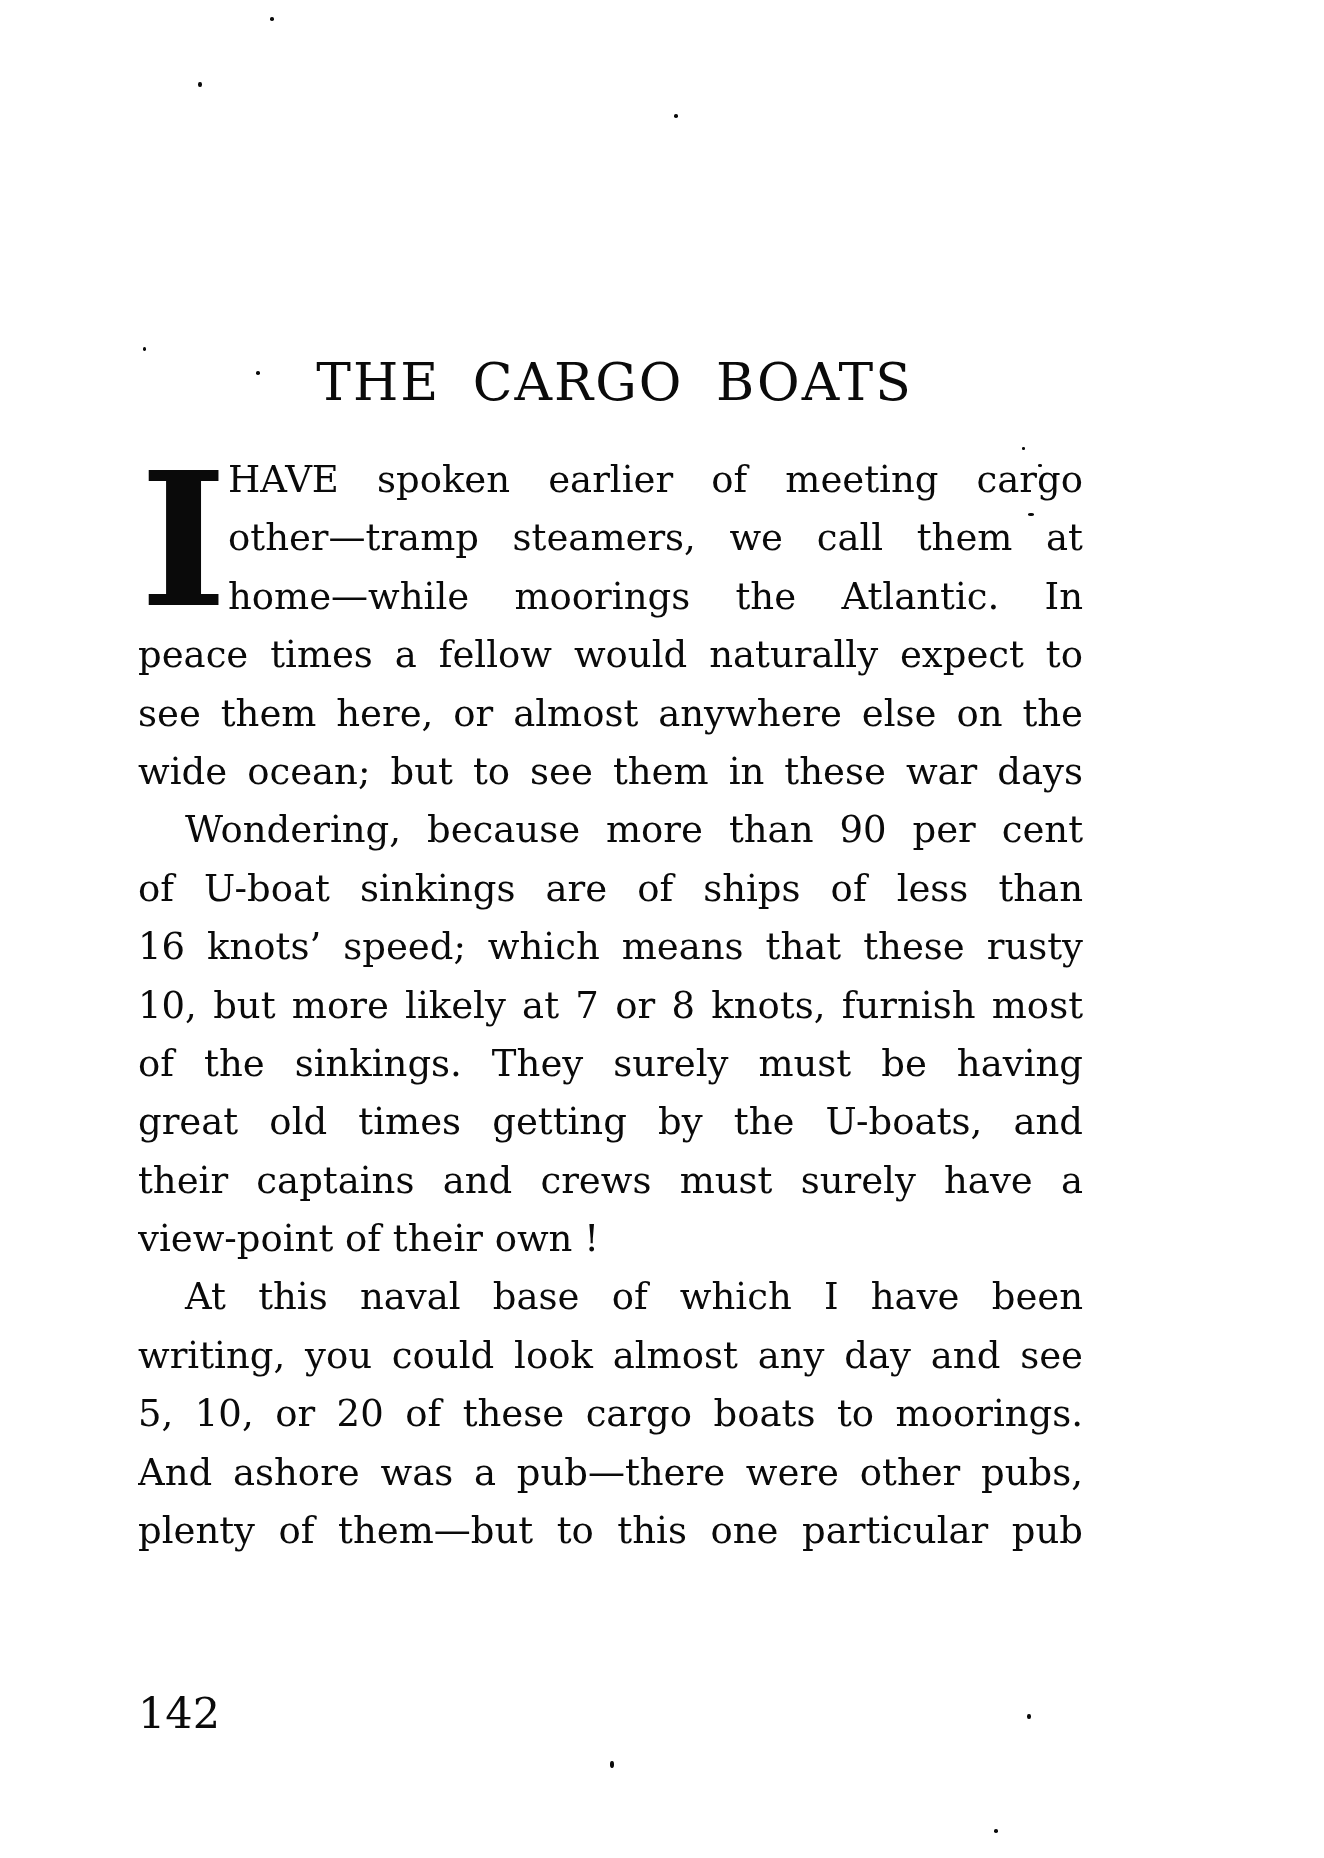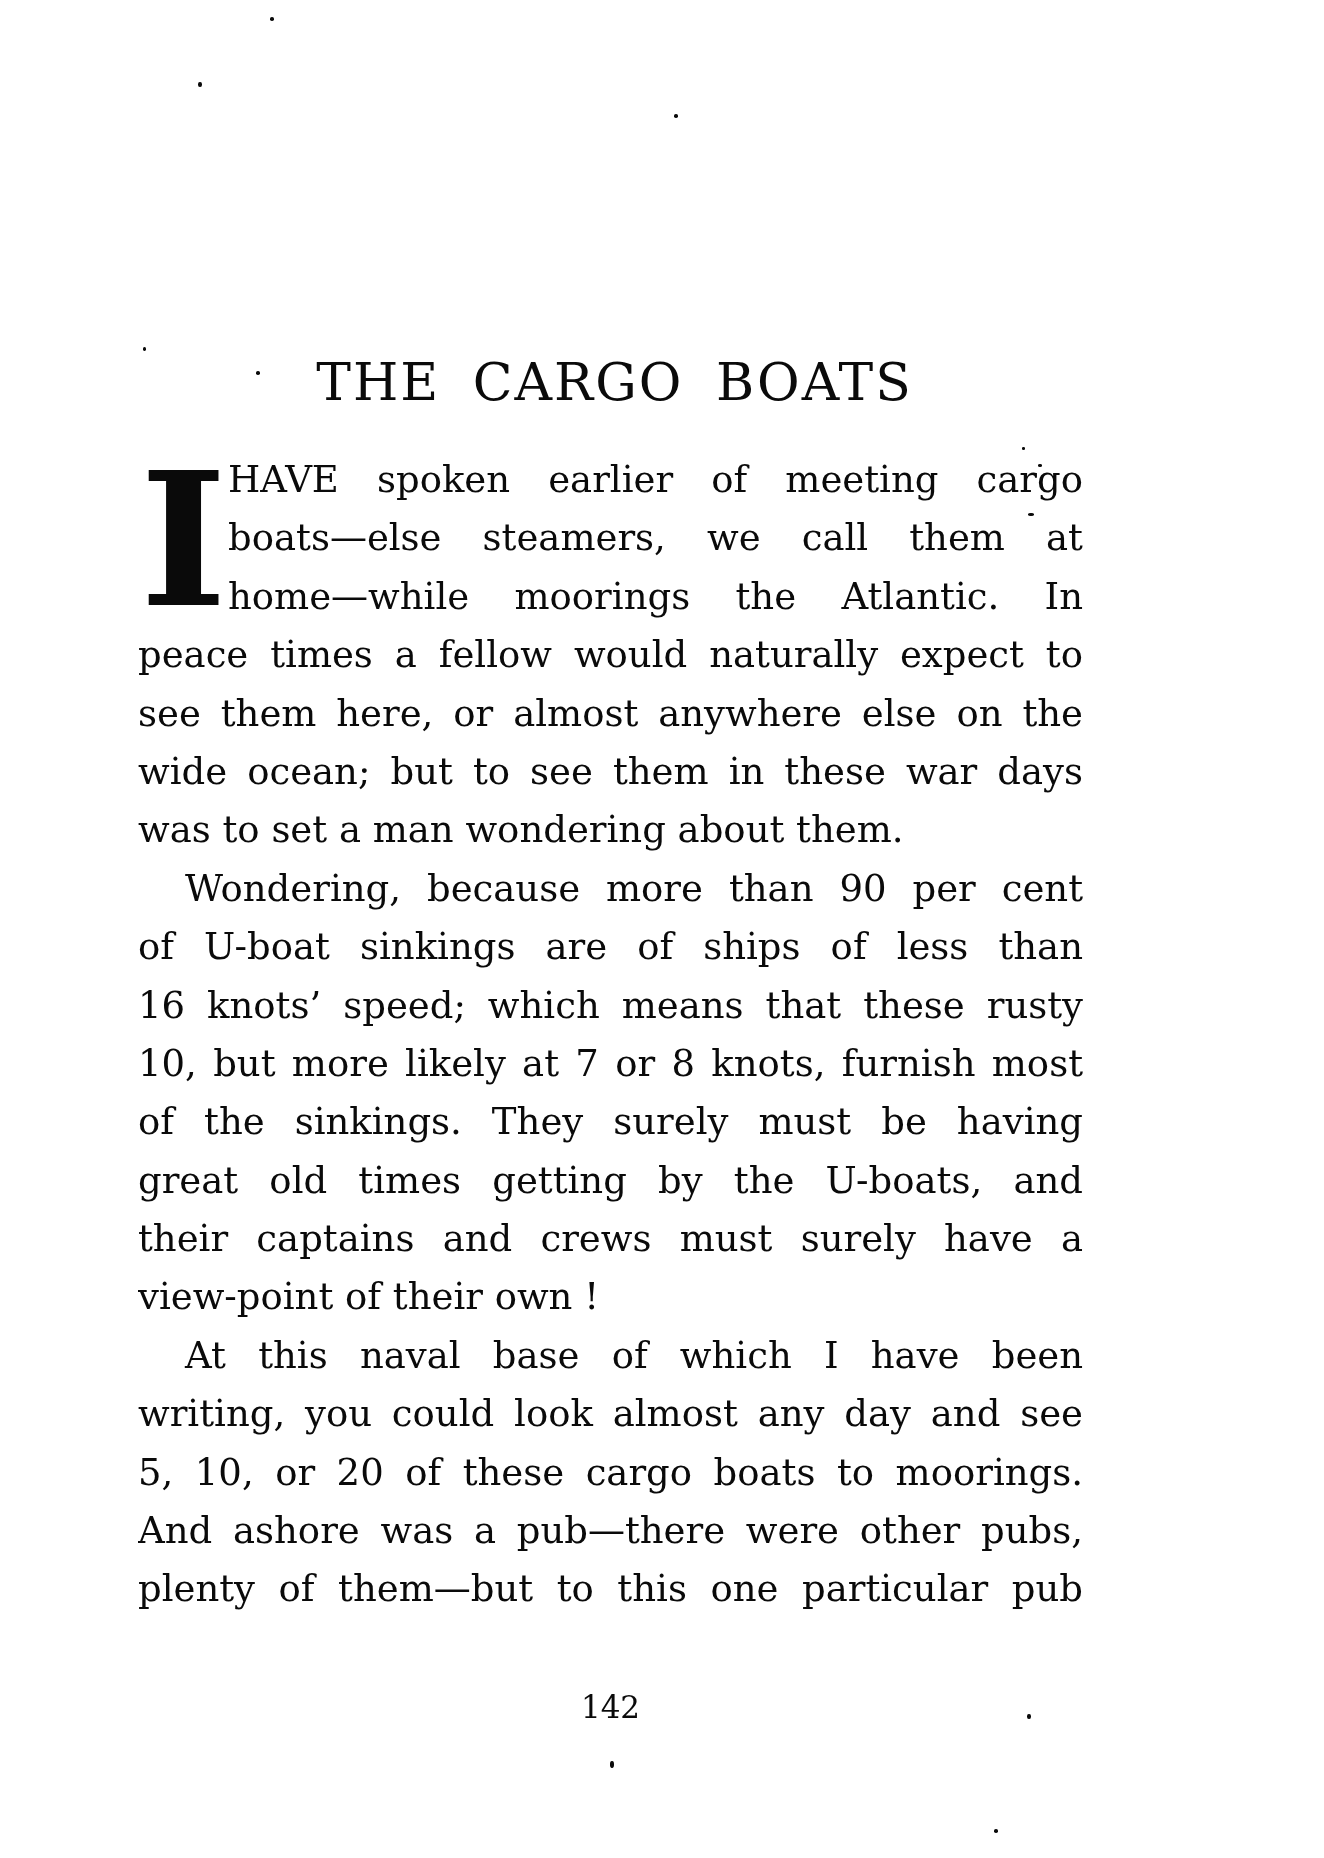--- a/index.html
+++ b/index.html
@@ -40,46 +40,44 @@
   .dropcap{
     position:absolute;
     left:2px;top:-4px;
     font-size:186px;
     line-height:1;
     font-weight:bold;
   }
   .page-number{
     position:absolute;
     left:138px;top:1692px;width:945px;
-    text-align:center;
-    font-size:31px;
+    font-size:43px;
     line-height:1;
   }
   .speck{
     position:absolute;
     background:#0a0a0a;
     border-radius:45%;
   }
 </style>
 </head>
 <body>
 
 <div class="page">
   <div class="chapter-title">THE CARGO BOATS</div>
 
   <div class="text-block">
     <span class="dropcap">I</span>
 
   <div class="line dc-ind">HAVE spoken earlier of meeting cargo</div>
-      <div class="line dc-ind">boats—else steamers, we call them at</div>
+      <div class="line dc-ind">other—tramp steamers, we call them at</div>
       <div class="line dc-ind">home—while moorings the Atlantic. In</div>
       <div class="line">peace times a fellow would naturally expect to</div>
       <div class="line">see them here, or almost anywhere else on the</div>
       <div class="line">wide ocean; but to see them in these war days</div>
-      <div class="line ragged">was to set a man wondering about them.</div>
       <div class="line p-ind">Wondering, because more than 90 per cent</div>
       <div class="line">of U-boat sinkings are of ships of less than</div>
       <div class="line">16 knots’ speed; which means that these rusty</div>
       <div class="line">10, but more likely at 7 or 8 knots, furnish most</div>
       <div class="line">of the sinkings. They surely must be having</div>
       <div class="line">great old times getting by the U-boats, and</div>
       <div class="line">their captains and crews must surely have a</div>
       <div class="line ragged">view-point of their own !</div>
       <div class="line p-ind">At this naval base of which I have been</div>
       <div class="line">writing, you could look almost any day and see</div>

